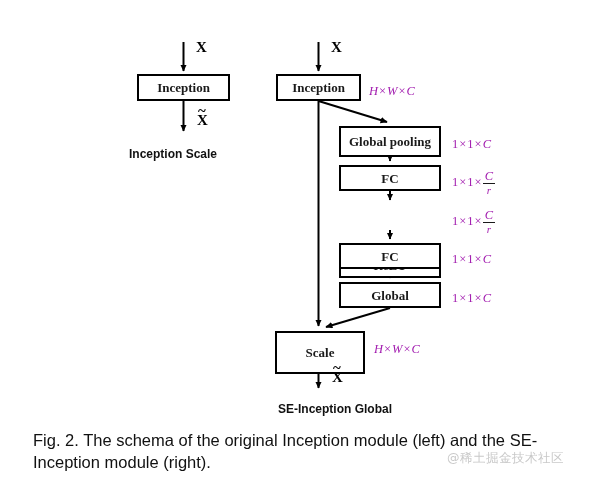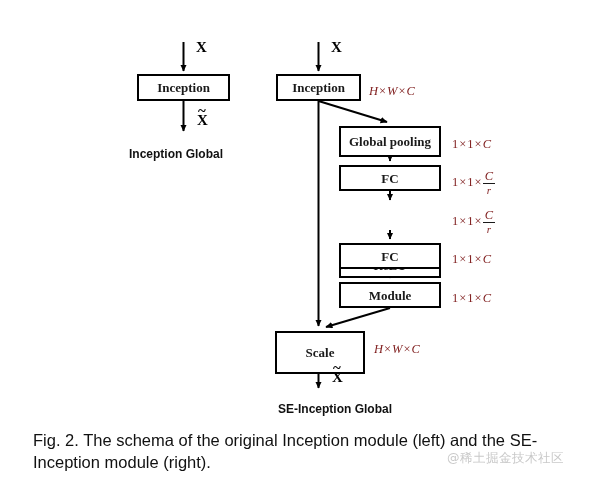--- a/index.html
+++ b/index.html
@@ -46,21 +46,21 @@
     white-space: nowrap;
     font-weight: bold;
   }
 
   
   .dim {
     position: absolute;
     font-family: "Liberation Serif", serif;
     font-style: italic;
     font-size: 12.5px;
-    color: #7f1d1d;
+    color: #a21caf;
     white-space: nowrap;
     line-height: 1;
   }
   .dim .op { font-style: normal; padding: 0 1px; }
   .dim .num { font-style: normal; }
 
   
   .frac {
     display: inline-flex;
     flex-direction: column;
@@ -173,21 +173,21 @@
 
     <line x1="318.5" y1="358" x2="318.5" y2="388" stroke="#000" stroke-width="2" marker-end="url(#arrowhead)"></line>
   </svg>
 
   <div class="tensor" style="left:196px; top:40px;">X</div>
 
   <div class="box" style="left:137px; top:74px; width:93px; height:27px;">Inception</div>
 
   <div class="tensor tilde" style="left:197px; top:113px;">X</div>
 
-  <div class="module-label" style="left:129px; top:148px;">Inception Global</div>
+  <div class="module-label" style="left:129px; top:148px;">Inception Scale</div>
 
   <div class="tensor" style="left:331px; top:40px;">X</div>
 
   <div class="box" style="left:276px; top:74px; width:85px; height:27px;">Inception</div>
 
   <div class="dim" style="left:369px; top:85px;">
     <span>H</span><span class="op">×</span><span>W</span><span class="op">×</span><span>C</span>
   </div>
 
   <div class="box" style="left:339px; top:126px; width:102px; height:31px;">Global pooling</div>
@@ -215,21 +215,21 @@
         <span class="denr">r</span>
       </span>
   </div>
 
   <div class="box" style="left:339px; top:243px; width:102px; height:26px;">FC</div>
 
   <div class="dim" style="left:452px; top:253px;">
     <span class="num">1</span><span class="op">×</span><span class="num">1</span><span class="op">×</span><span>C</span>
   </div>
 
-  <div class="box" style="left:339px; top:282px; width:102px; height:26px;">Module</div>
+  <div class="box" style="left:339px; top:282px; width:102px; height:26px;">Global</div>
 
   <div class="dim" style="left:452px; top:292px;">
     <span class="num">1</span><span class="op">×</span><span class="num">1</span><span class="op">×</span><span>C</span>
   </div>
 
   <div class="box" style="left:275px; top:331px; width:90px; height:43px;">Scale</div>
 
   <div class="dim" style="left:374px; top:343px;">
     <span>H</span><span class="op">×</span><span>W</span><span class="op">×</span><span>C</span>
   </div>

